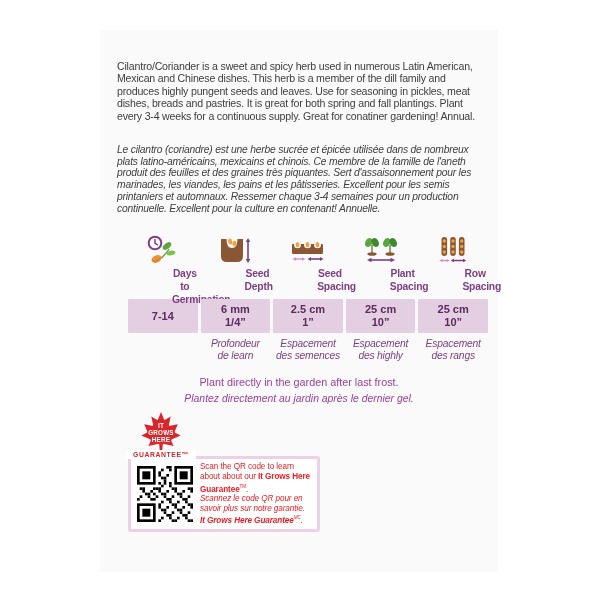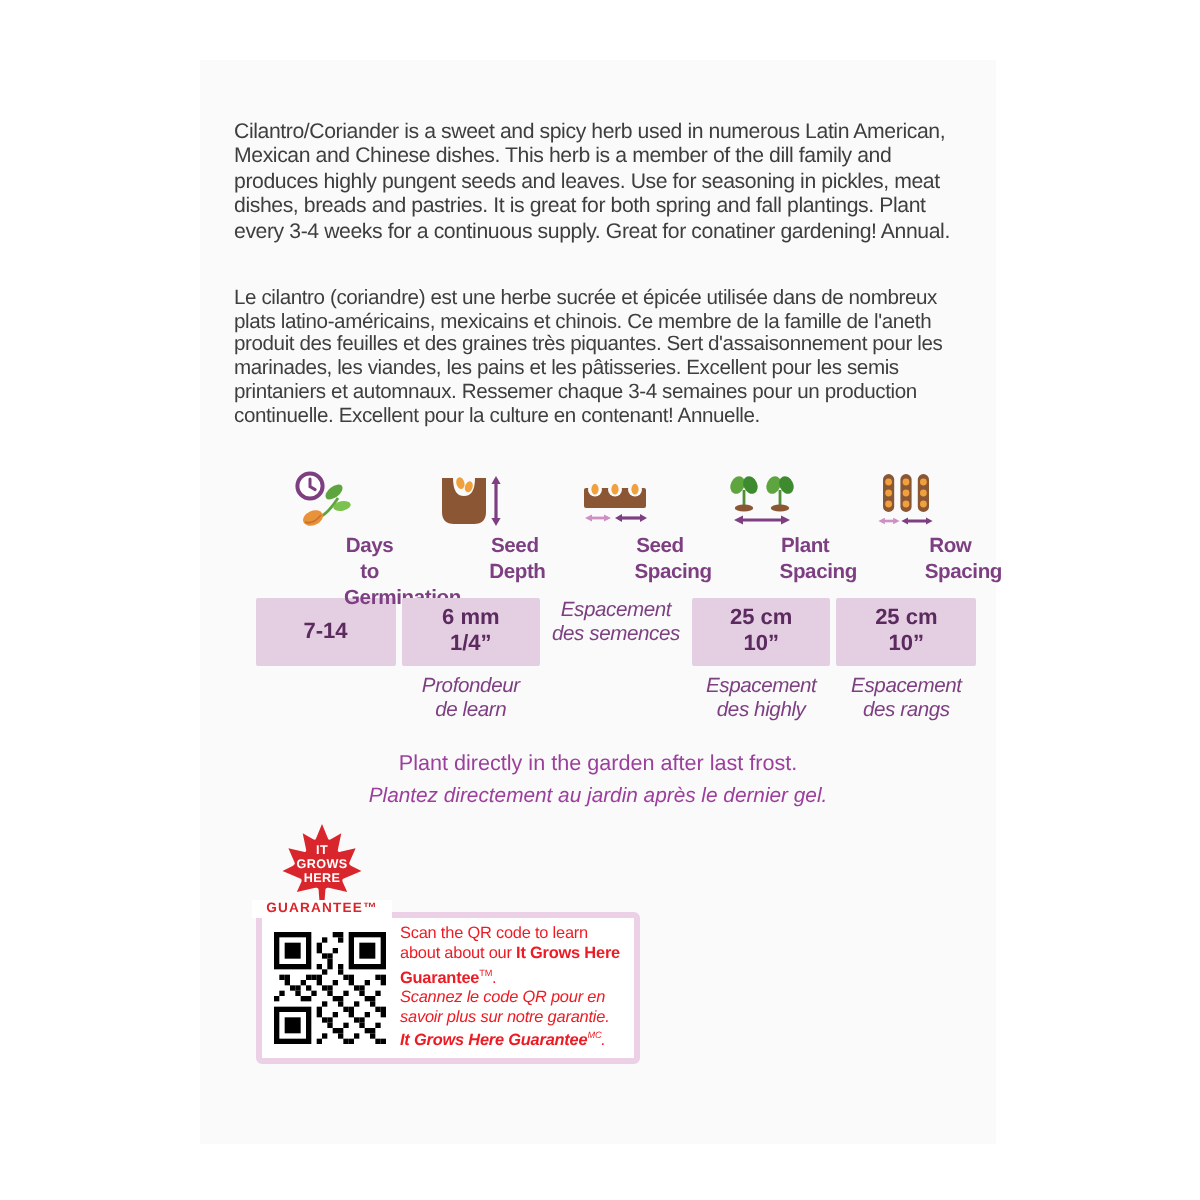--- a/index.html
+++ b/index.html
@@ -8,21 +8,21 @@
     background:#ffffff; overflow:hidden;
     font-family:"Liberation Sans", sans-serif;
     -webkit-font-smoothing:antialiased;
   }
   .card {
     position:absolute; left:100px; top:30px; width:398px; height:542px;
     background:#fafafa;
   }
   .desc { position:absolute; left:17px; width:362px; margin:0; color:#3e3e3e; }
   .desc.en { top:30px; font-size:10.6px; line-height:12.4px; letter-spacing:-0.2px; font-weight:500; }
-  .desc.fr { top:114px; font-size:10.3px; line-height:11.7px; letter-spacing:-0.2px; }
+  .desc.fr { top:114px; font-size:10.3px; line-height:11.7px; letter-spacing:-0.2px; font-style:italic; }
 
   .grid { position:absolute; left:28px; top:204px; width:360px; display:flex; gap:3px; }
   .col { flex:1; text-align:center; min-width:0; }
   .iconbox { height:31px; display:flex; align-items:flex-end; justify-content:center; }
   .hdr { margin-top:3px; height:27px; font-size:10.3px; line-height:12.8px; font-weight:bold; color:#7d3f82; letter-spacing:-0.2px;margin-left:44px; }
   .hdr span, .frl span, .cell span { display:block; }
   .cell {
     margin-top:4px; height:34px; background:#e4cee2; border-radius:1px;
     display:flex; flex-direction:column; justify-content:center;
     font-weight:bold; font-size:11px; line-height:13px; color:#5b2a5e;
@@ -127,20 +127,24 @@
           <polygon points="1.5,20 5,18.2 5,21.8" fill="#cf8fc3"></polygon>
           <polygon points="14.5,20 11,18.2 11,21.8" fill="#cf8fc3"></polygon>
           <line x1="18.5" y1="20" x2="30.5" y2="20" stroke="#7d3f82" stroke-width="1.6"></line>
           <polygon points="16.5,20 20,18 20,22" fill="#7d3f82"></polygon>
           <polygon points="32.5,20 29,18 29,22" fill="#7d3f82"></polygon>
         </svg>
       </div>
       <div class="hdr">
         <span>Seed</span>
         <span>Spacing</span>
+      </div>
+      <div class="cell">
+        <span>2.5 cm</span>
+        <span>1”</span>
       </div>
       <div class="frl">
         <span>Espacement</span>
         <span>des semences</span>
       </div>
     </div>
 
     <div class="col">
       <div class="iconbox">
         <svg width="34" height="29" viewBox="0 0 34 29">

